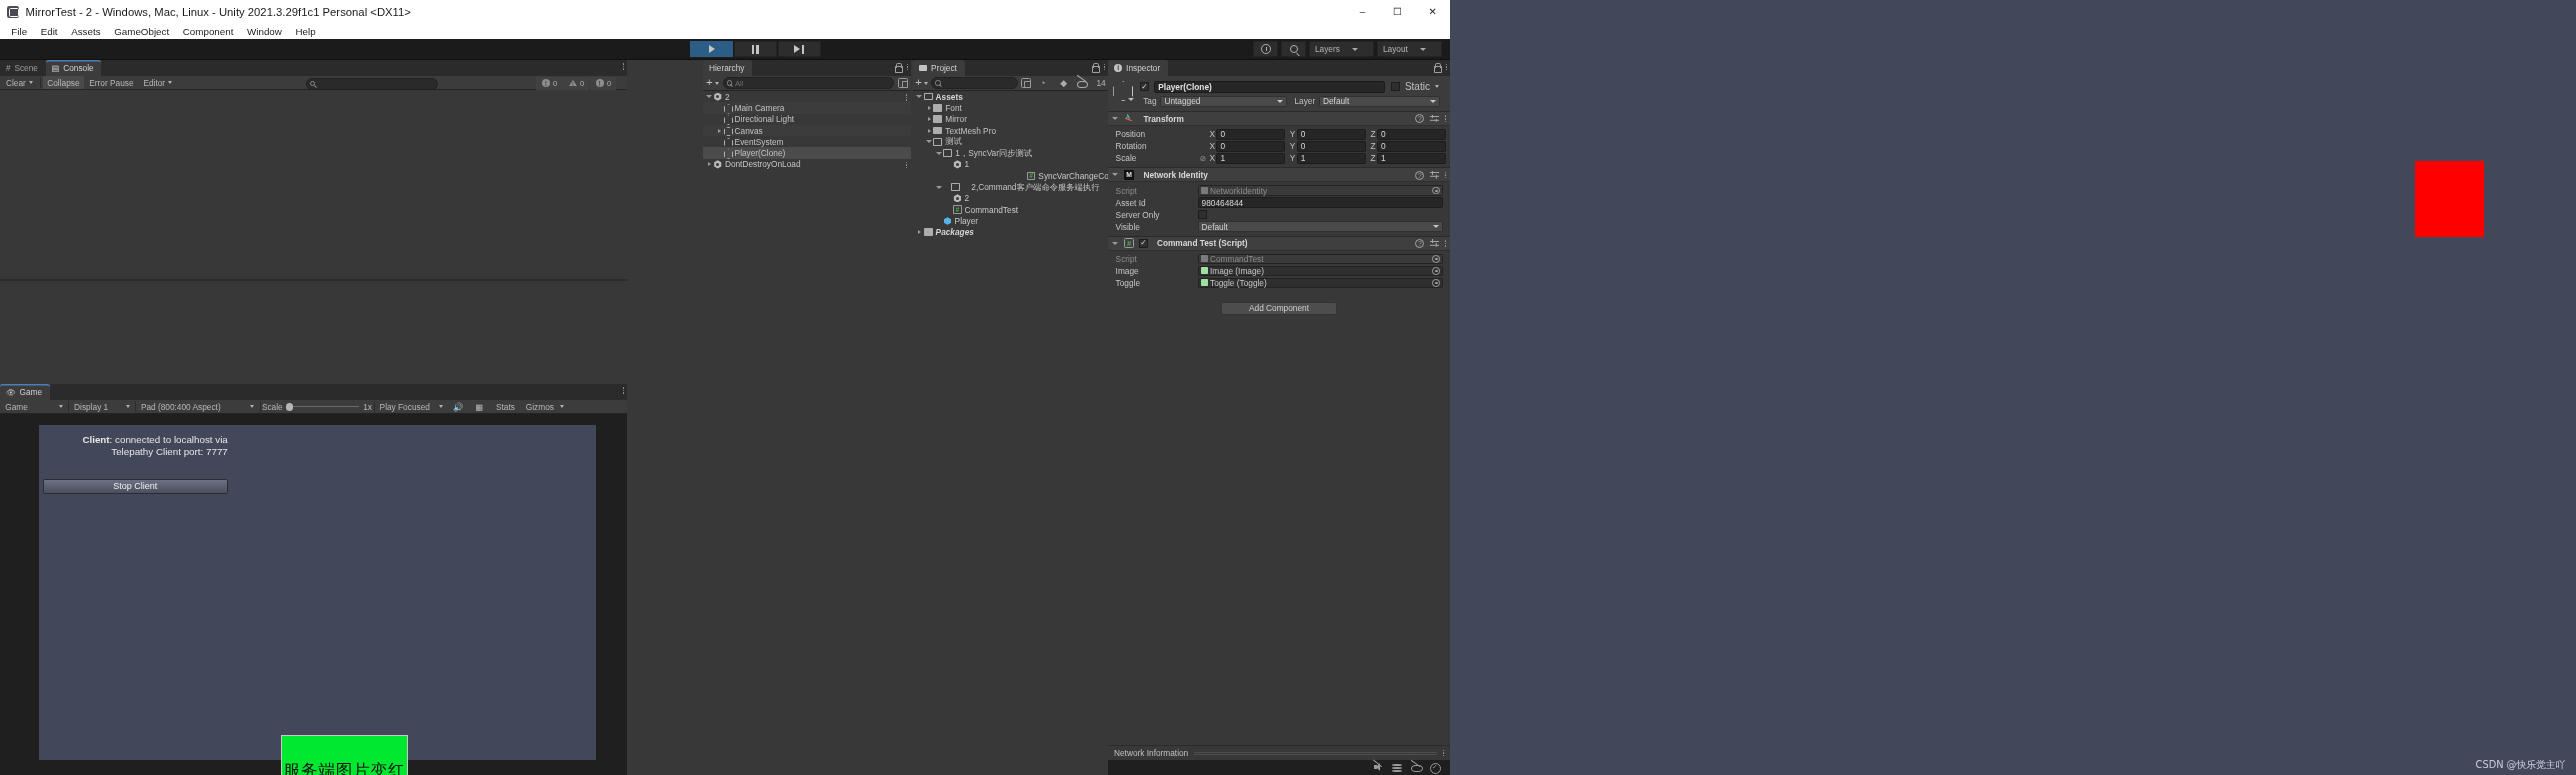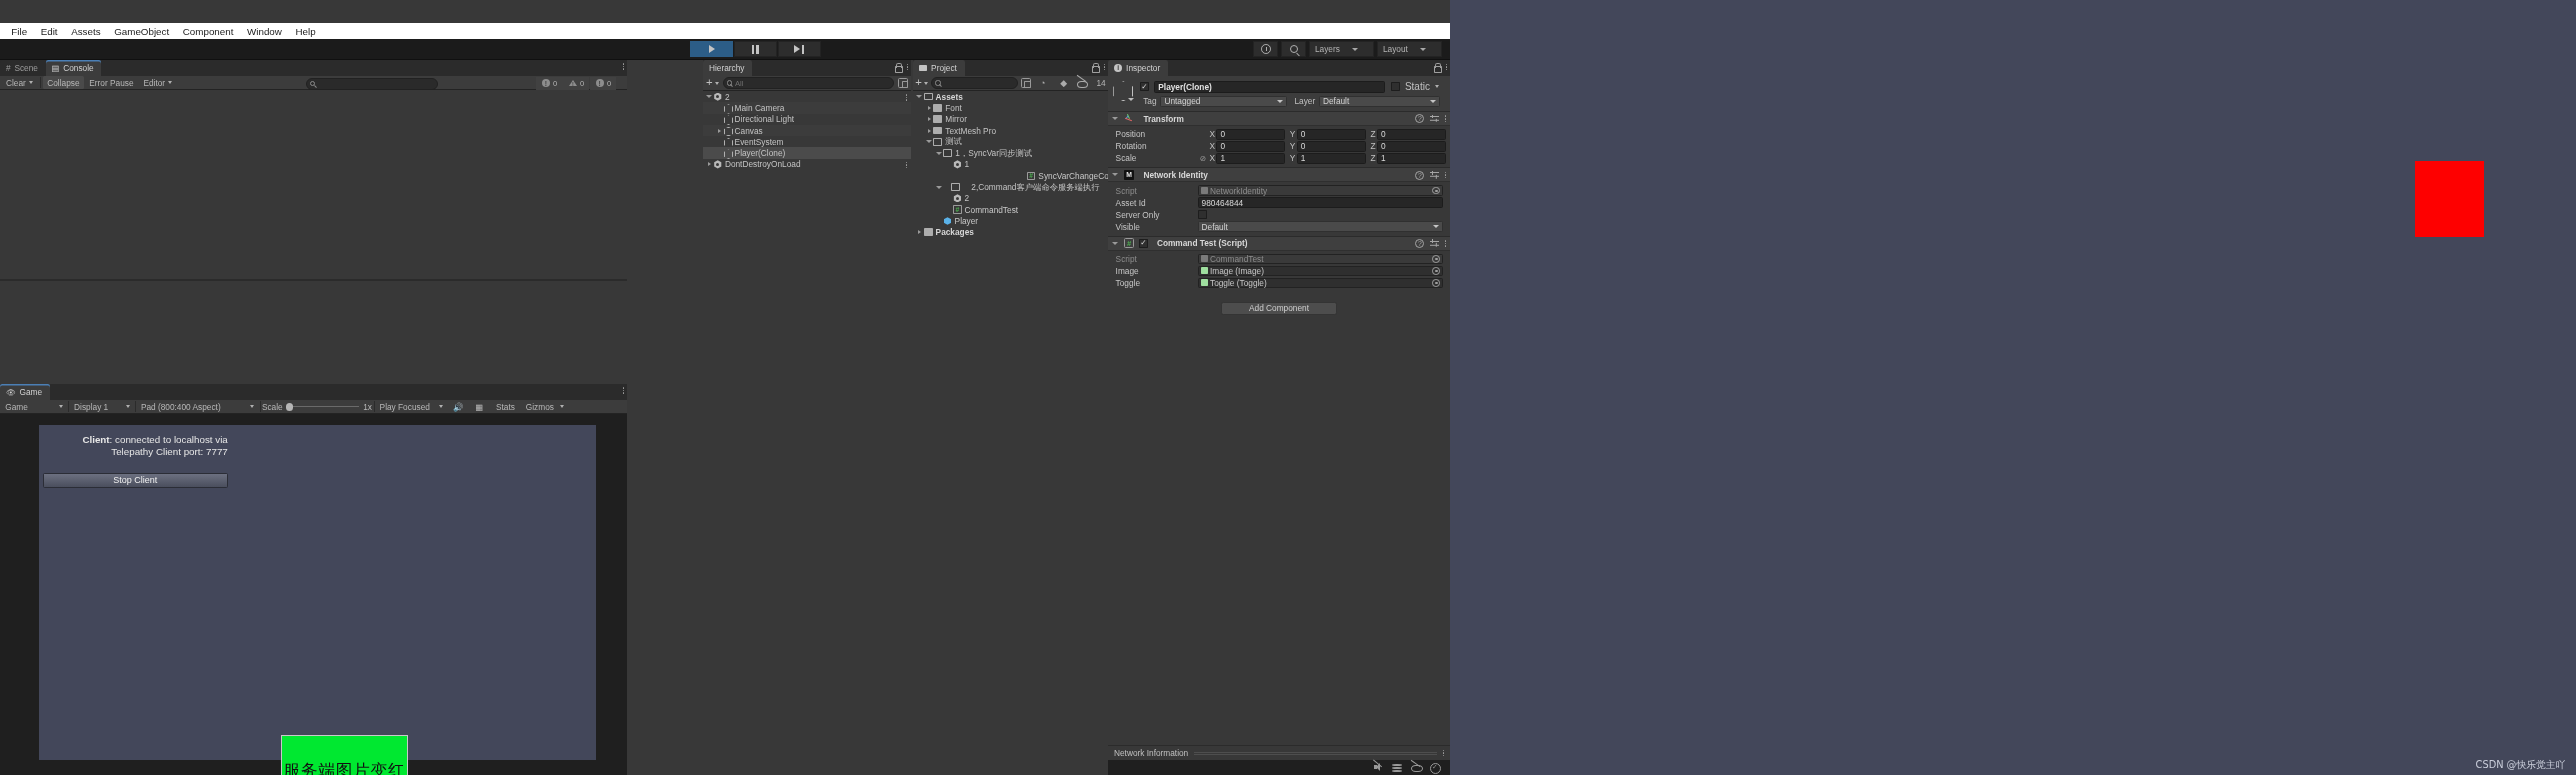--- a/index.html
+++ b/index.html
@@ -189,21 +189,21 @@
   }
   #gameCanvas {
     position:absolute; left:39px; top:10.6px; width:557px; height:335px; background:#43475a;
   }
   #clientHud {
     position:absolute; left:3.8px; top:9px; width:185px;
     color:#e6e6e6; font-size:9.8px; text-align:right; line-height:1.25;
   }
   #clientHud b { font-weight:bold; }
   #stopClientBtn {
-    margin-top:15px; width:185px; height:15px;
+    margin-top:21px; width:185px; height:15px;
     background: linear-gradient(#6c7080, #4a4e5d);
     border:0.8px solid #2b2d36; border-radius:1.5px;
     color:#f0f0f0; font-size:9px; display:flex; align-items:center; justify-content:center;
     font-family:"Liberation Sans", sans-serif;
   }
   #greenImage {
     position:absolute; left:242px; top:310px; width:127px; height:72px;
     background:#00e830; border:1.5px solid #c9c9c9;
     display:flex; align-items:center; justify-content:center;
   }
@@ -419,20 +419,29 @@
     font-family:"DejaVu Sans", sans-serif; opacity:.95;
   }
 </style>
 </head>
 <body>
 
 <div id="root">
 
   <div id="unity-window">
 
+    <div class="win-titlebar">
+      <div class="win-title-icon"></div>
+      <div class="win-title-text">MirrorTest - 2 - Windows, Mac, Linux - Unity 2021.3.29f1c1 Personal &lt;DX11&gt;</div>
+      <div class="win-ctrl-group">
+        <div class="win-ctrl">–</div>
+        <div class="win-ctrl">☐</div>
+        <div class="win-ctrl close">✕</div>
+      </div>
+    </div>
 
     <div class="menubar">
       <div class="mi">File</div>
       <div class="mi">Edit</div>
       <div class="mi">Assets</div>
       <div class="mi">GameObject</div>
       <div class="mi">Component</div>
       <div class="mi">Window</div>
       <div class="mi">Help</div>
     </div>
@@ -785,21 +794,21 @@
           <div class="trow" style="padding-left: 32px;">
             <span class="tarrow"></span>
             <span class="ico-cs">#</span>
             <span style="color: rgb(201, 201, 201);">CommandTest</span>
           </div>
           <div class="trow" style="padding-left: 22px;">
             <span class="tarrow"></span>
             <span class="ico-prefab"></span>
             <span style="color: rgb(201, 201, 201);">Player</span>
           </div>
-          <div class="trow" style="padding-left: 2.3px;">
+          <div class="trow" style="padding-left: 2.3px; font-style: italic;">
             <span class="tarrow">
               <span class="ar"></span>
             </span>
             <span class="ico-folder"></span>
             <span style="font-weight: bold; color: rgb(214, 214, 214);">Packages</span>
           </div>
         </div>
     </div>
 
     <div class="panel" id="inspectorPanel">

